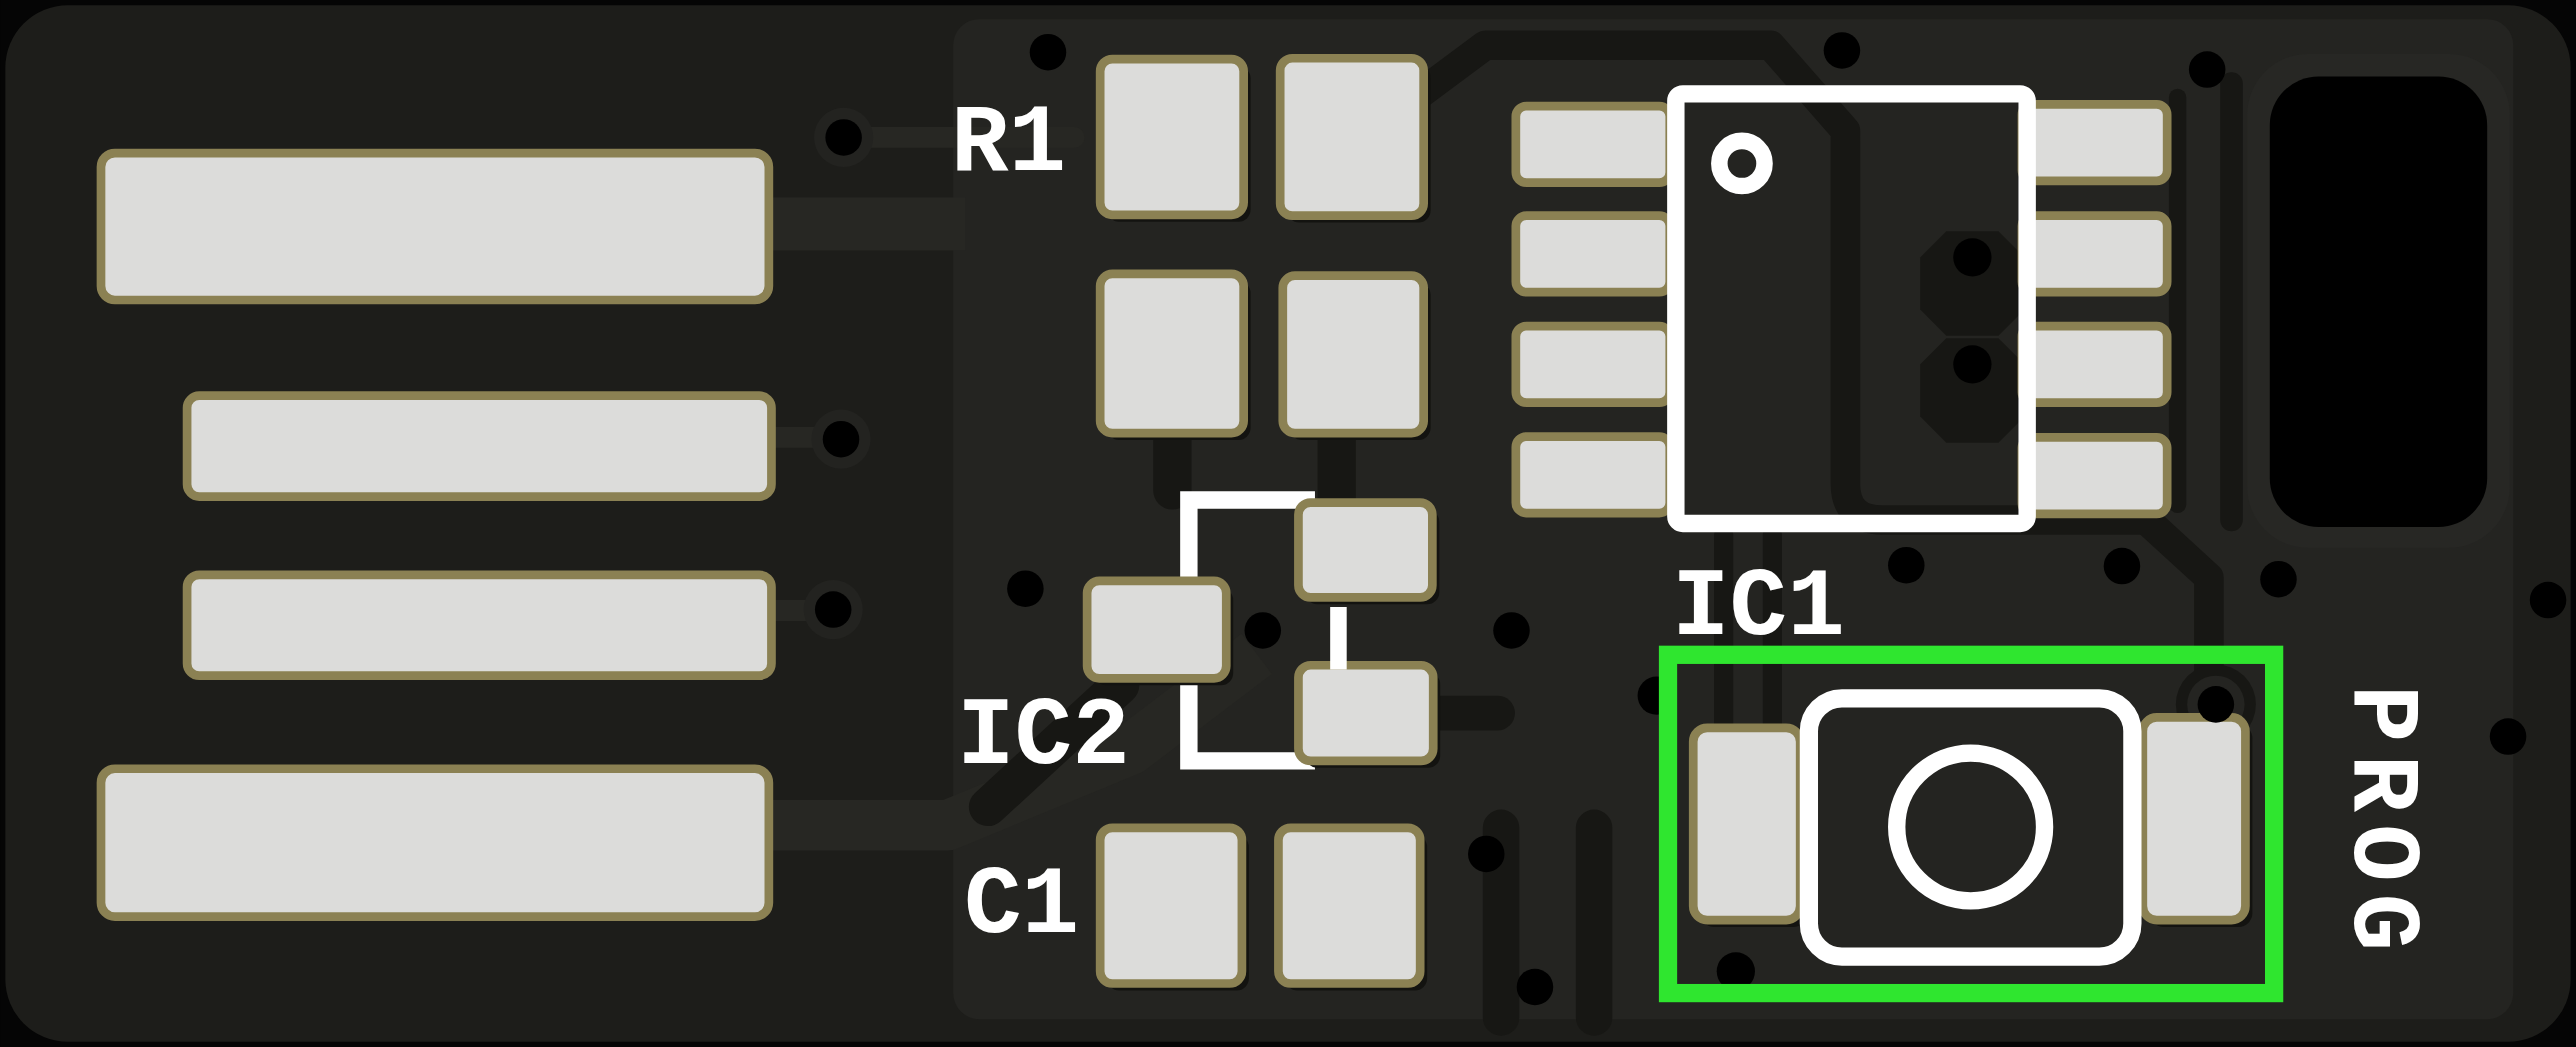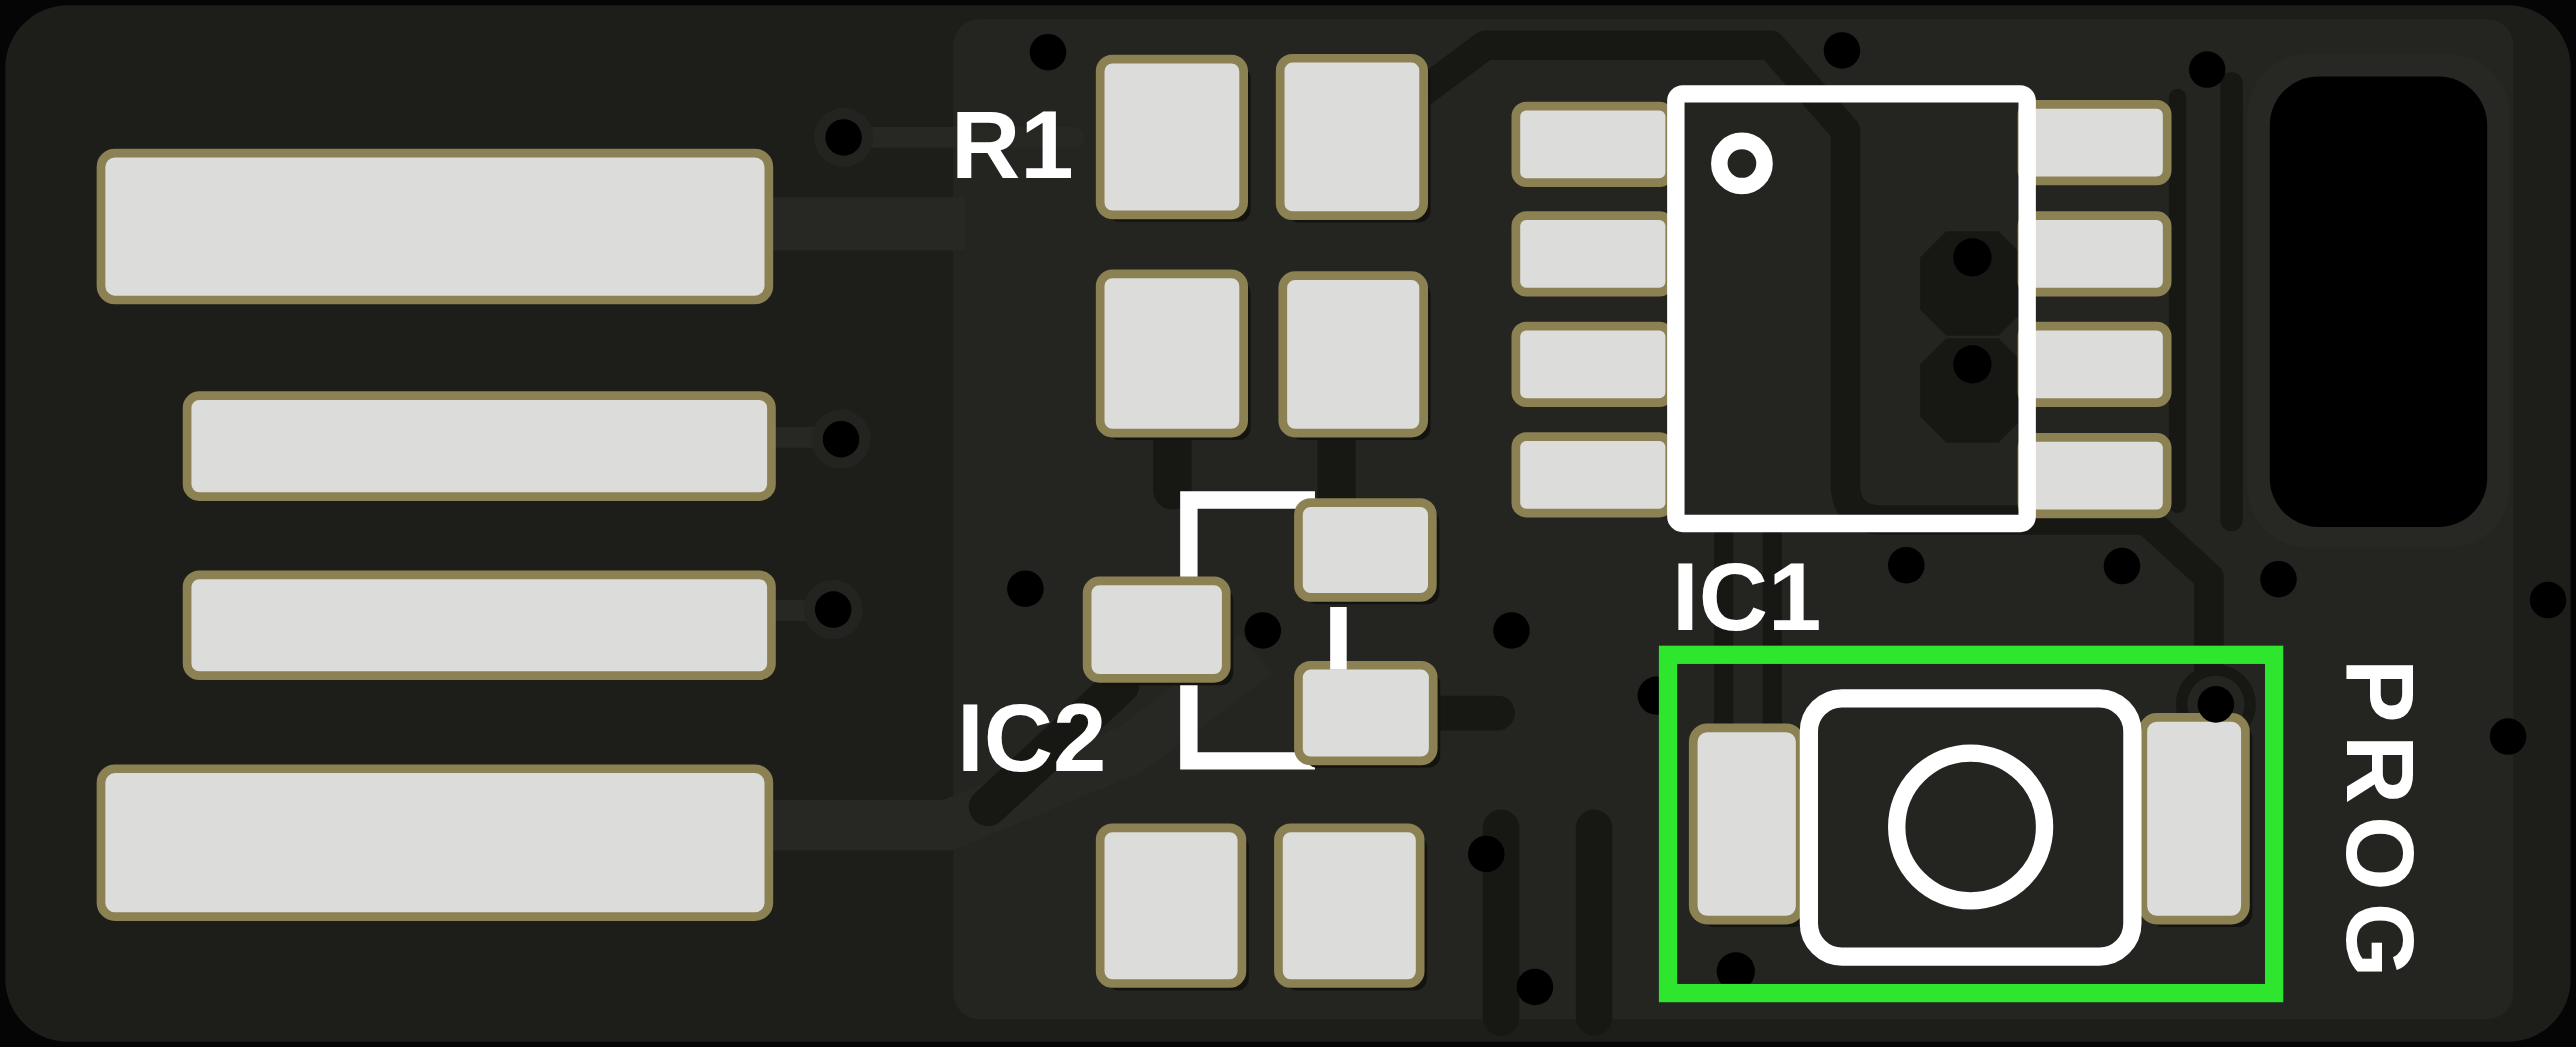--- a/index.html
+++ b/index.html
@@ -1,17 +1,17 @@
 <!DOCTYPE html>
 <html style="font-size:14px"><head>
 <meta charset="utf-8">
 <style>
   html,body{margin:0;padding:0;background:#000;}
   #stage{position:relative;width:2576px;height:1047px;overflow:hidden;
-         font-family:Liberation Sans, sans-serif;}
+         font-family:Liberation Mono, monospace;}
   #pcb-svg{position:absolute;left:0;top:0;}
   .lbl{position:absolute;color:#fff;font-size:96px;font-weight:bold;
        line-height:1;letter-spacing:0;white-space:pre;}
   .lbl-rot{transform:translate(-50%,-50%) rotate(90deg);letter-spacing:12px;}
 </style>
 </head>
 <body>
 
 <div id="stage">
 <svg id="pcb-svg" width="2576" height="1047" viewBox="0 0 2962 1204">
@@ -139,16 +139,17 @@
     <path d="M1539 698 V770" stroke-width="19" stroke="#ffffff"></path>
     <rect x="2080" y="803" width="372" height="297" rx="38" stroke-width="21" stroke="#ffffff"></rect>
     <circle cx="2266" cy="951" r="85" stroke-width="20" stroke="#ffffff"></circle>
   </g>
 
   <rect x="1918" y="753" width="697" height="389" fill="none" stroke-width="21" stroke="#2fe62f"></rect>
 </svg>
 
   <div class="lbl" style="left:951px;top:97px">R1</div>
   <div class="lbl" style="left:957px;top:690px">IC2</div>
-  <div class="lbl" style="left:1672px;top:549px">IC1</div>
+  <div class="lbl" style="left:964px;top:859px">C1</div>
+  <div class="lbl" style="left:1672px;top:561px">IC1</div>
   <div class="lbl lbl-rot" style="left:2380px;top:824px">PROG</div>
 </div>
 
 
 </body></html>

